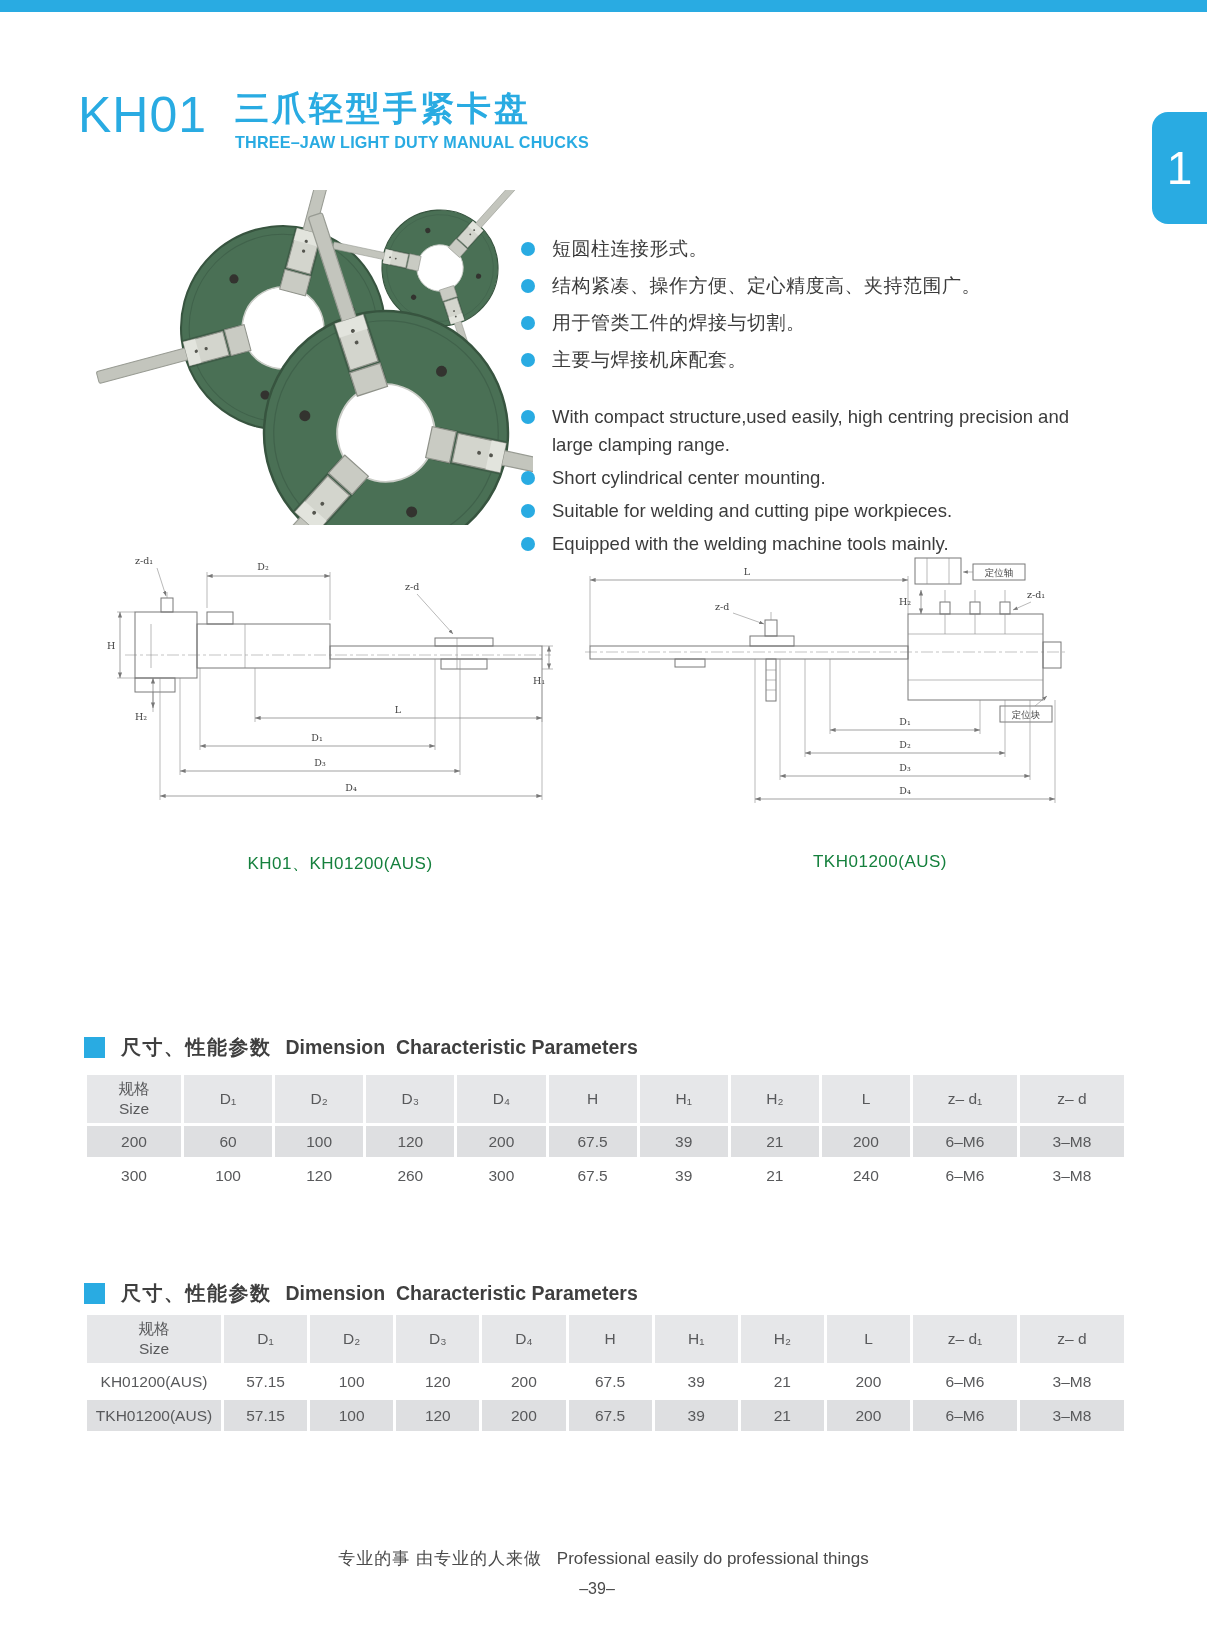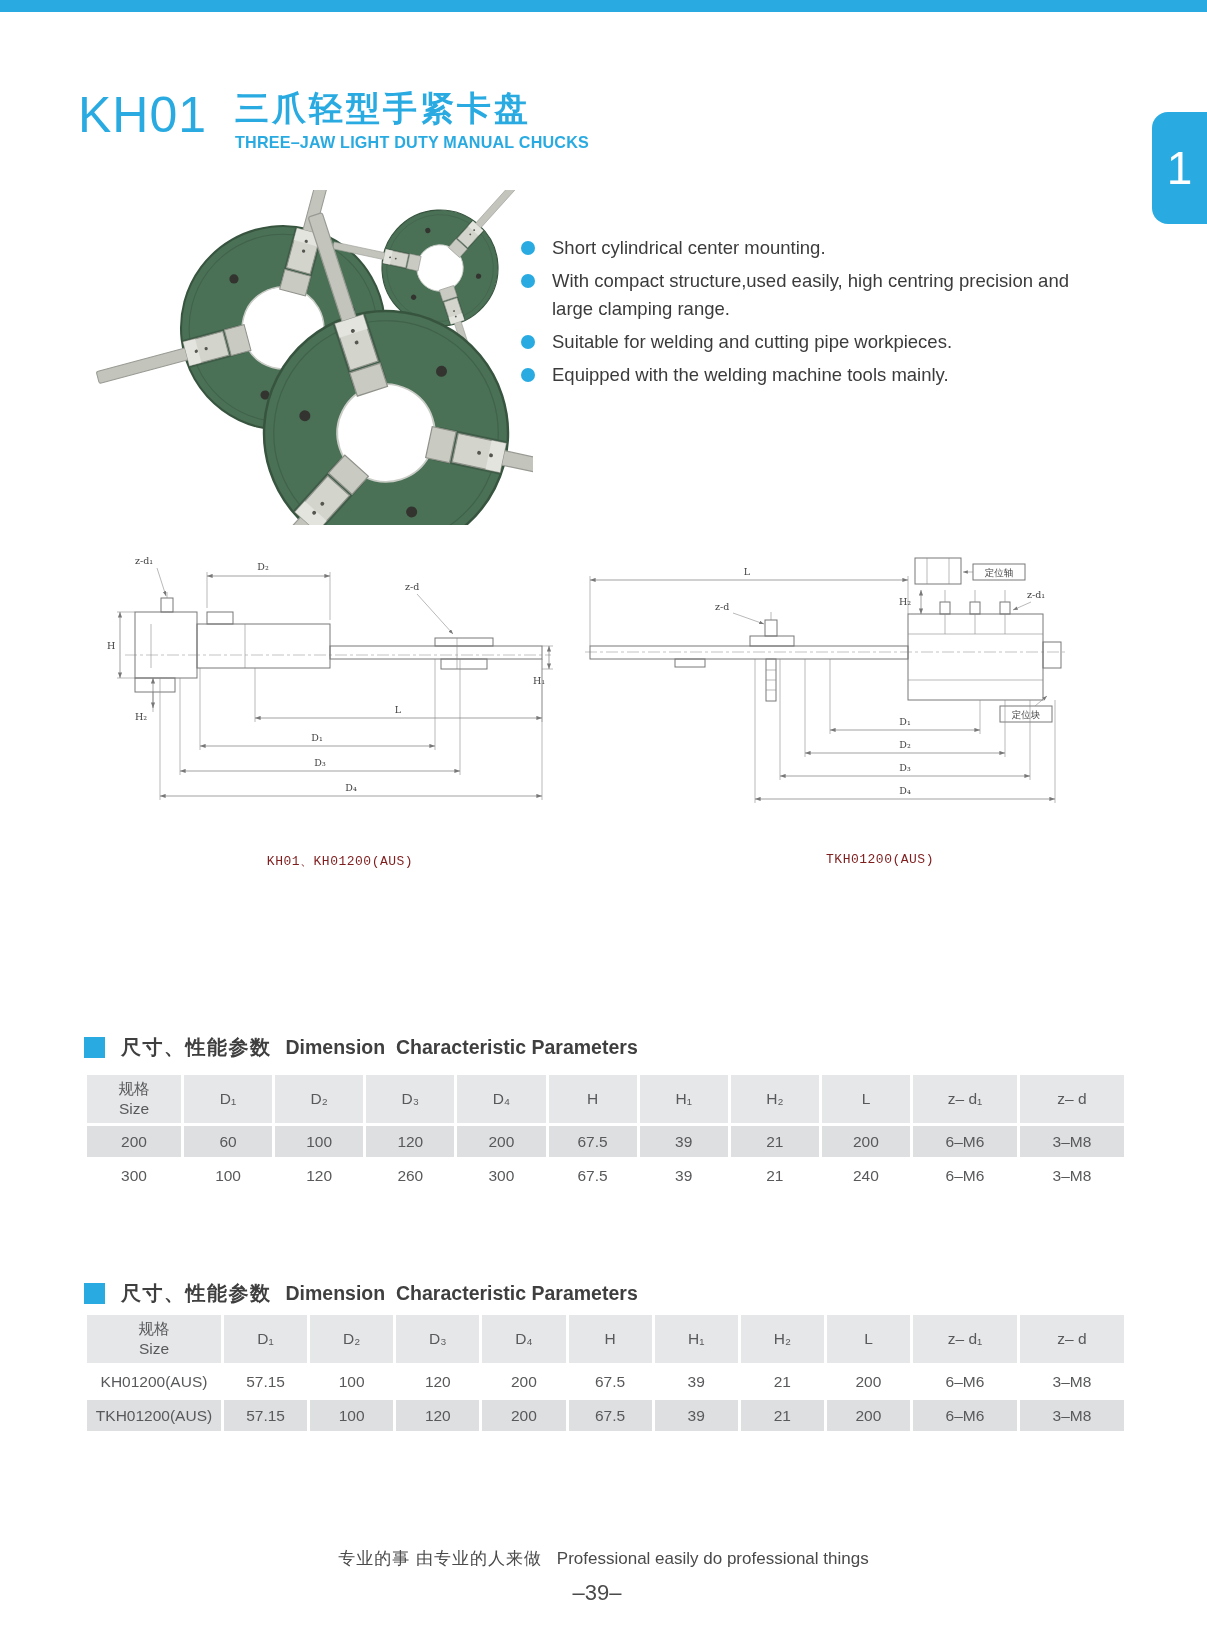--- a/index.html
+++ b/index.html
@@ -30,21 +30,21 @@
   .features-en .dot{top:7px;}
   .features .li-text{display:block;text-align:justify;}
   .drawing{position:absolute;}
   .drawing-left{left:105px;top:550px;}
   .drawing-right{left:575px;top:550px;}
   .dl{fill:none;stroke:#787878;stroke-width:1;}
   .thin{fill:none;stroke:#8a8a8a;stroke-width:0.6;}
   .cl{fill:none;stroke:#9a9a9a;stroke-width:0.6;stroke-dasharray:12 3 3 3;}
   .dim{fill:none;stroke:#787878;stroke-width:0.7;}
   .lbl{font:9.5px "DejaVu Serif",serif;fill:#3f3f3f;}
-  .caption{position:absolute;font-family:Liberation Mono, monospace;font-size:13px;color:#7f1d1d;
+  .caption{position:absolute;font-family:Liberation Sans, sans-serif;font-size:17px;color:#15803d;
            letter-spacing:0.5px;text-align:center;}
   .caption-left{left:225px;top:852px;width:230px;}
   .caption-right{left:785px;top:852px;width:190px;}
   .section-title{position:absolute;left:84px;display:flex;align-items:center;}
   .section-title .sq{width:21px;height:21px;background:var(--accent);margin-right:16px;flex:0 0 auto;}
   .st-cn{font-size:20px;font-weight:700;color:#3f3f3f;letter-spacing:1.5px;}
   .st-en{font-size:19.5px;font-weight:600;color:#3f3f3f;margin-left:14px;white-space:pre;}
   .sec1{top:1034px;} .sec2{top:1280px;}
   .ptable{position:absolute;left:84px;width:1043px;border-collapse:separate;border-spacing:3px;
           table-layout:fixed;}
@@ -54,21 +54,21 @@
   .ptable td{background:#fff;height:29px;color:var(--table-text);font-size:15.5px;
              text-align:center;vertical-align:middle;}
   .t1 th:first-child{width:92px;} .t2 th:first-child{width:132px;}
   .ptable th:nth-child(10),.ptable th:nth-child(11){width:102px;}
   .t1 tbody tr:nth-child(odd) td{background:var(--row-shade);}
   .t2 tbody tr:nth-child(even) td{background:var(--row-shade);}
   .footer{position:absolute;left:0;top:1547px;width:1207px;text-align:center;
           font-size:17px;color:#4a4a4a;}
   .footer .f-cn{margin-right:10px;letter-spacing:1px;}
   .page-number{position:absolute;left:0;top:1580px;width:1194px;text-align:center;
-               font-size:22px;color:#4a4a4a;}
+               font-size:16px;color:#4a4a4a;}
   
   .c-disc{fill:var(--chuck-green);stroke:#37543F;stroke-width:2;}
   .c-rim{fill:none;stroke:#40624B;stroke-width:1;}
   .c-slot{fill:#3E5C47;}
   .c-hole{fill:#fff;stroke:#C9CCC6;stroke-width:1.5;}
   .c-dot{fill:#33332F;}
   .c-bar{fill:#C3C5BD;stroke:#989B93;stroke-width:1;}
   .c-jblock{fill:#D3D5CD;stroke:#8F928A;stroke-width:1;}
   .c-jcap{fill:#E2E4DD;}
   .c-iblock{fill:#C9CBC3;stroke:#8F928A;stroke-width:1;}
@@ -131,28 +131,46 @@
           <use href="#jawg"></use>
         </g>
     </g>
   </defs>
   <use href="#chuck" transform="translate(195,138) rotate(15) scale(1.02)"></use>
   <use href="#chuck" transform="translate(352,78) rotate(42) scale(0.58)"></use>
   <use href="#chuck" transform="translate(298,243) rotate(-18) scale(1.22)"></use>
 </svg>
 
 <div class="features">
+  <ul class="features-cn">
+      <li>
+        <span class="dot"></span>
+        <span class="li-text">短圆柱连接形式。</span>
+      </li>
+      <li>
+        <span class="dot"></span>
+        <span class="li-text">结构紧凑、操作方便、定心精度高、夹持范围广。</span>
+      </li>
+      <li>
+        <span class="dot"></span>
+        <span class="li-text">用于管类工件的焊接与切割。</span>
+      </li>
+      <li>
+        <span class="dot"></span>
+        <span class="li-text">主要与焊接机床配套。</span>
+      </li>
+    </ul>
   <ul class="features-en">
       <li>
         <span class="dot"></span>
+        <span class="li-text">With compact structure,used easily, high centring precision and large clamping range.</span>
+      </li>
+      <li>
+        <span class="dot"></span>
         <span class="li-text">Short cylindrical center mounting.</span>
-      </li>
-      <li>
-        <span class="dot"></span>
-        <span class="li-text">With compact structure,used easily, high centring precision and large clamping range.</span>
       </li>
       <li>
         <span class="dot"></span>
         <span class="li-text">Suitable for welding and cutting pipe workpieces.</span>
       </li>
       <li>
         <span class="dot"></span>
         <span class="li-text">Equipped with the welding machine tools mainly.</span>
       </li>
     </ul>

